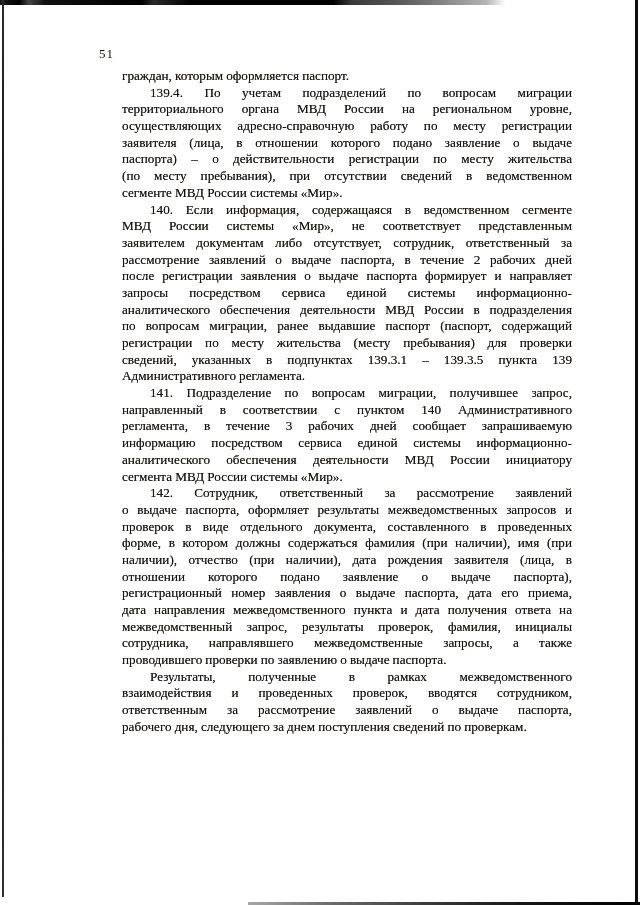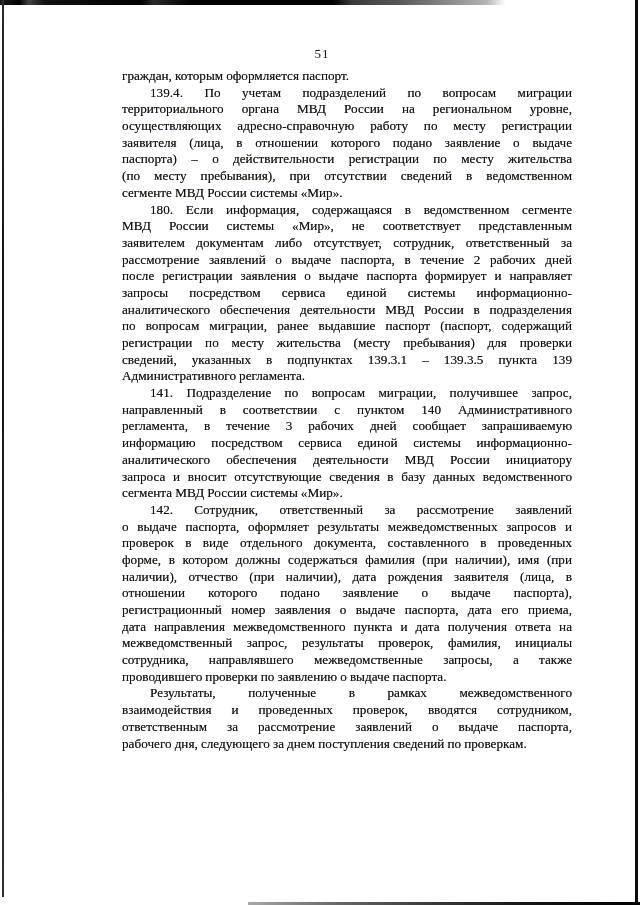--- a/index.html
+++ b/index.html
@@ -29,21 +29,20 @@
     position:absolute;top:0;right:2px;width:3px;height:905px;
     background:#0d0d0d;
   }
   .bar-bottom{
     position:absolute;bottom:0;left:248px;right:0;height:3px;
     background:linear-gradient(90deg,#a8a8a8 0%,#6e6e6e 20%,#3c3c3c 45%,#161616 70%,#000 100%);
   }
   
   .pageno{
     position:absolute;top:46px;left:99px;width:446px;
-    text-align:center;
     font-size:13px;letter-spacing:1px;
     color:#1a1611;
   }
   
   .body{
     position:absolute;top:68px;left:99px;width:473px;
     font-size:13.2px;line-height:16.7px;
     text-shadow:0 0 .55px rgba(24,18,12,.65);
     word-spacing:-0.2px;
   }
@@ -78,39 +77,38 @@
       <div class="para">
         <div class="line ind">139.4. По учетам подразделений по вопросам миграции</div>
         <div class="line">территориального органа МВД России на региональном уровне,</div>
         <div class="line">осуществляющих адресно-справочную работу по месту регистрации</div>
         <div class="line">заявителя (лица, в отношении которого подано заявление о выдаче</div>
         <div class="line">паспорта) – о действительности регистрации по месту жительства</div>
         <div class="line">(по месту пребывания), при отсутствии сведений в ведомственном</div>
         <div class="line last">сегменте МВД России системы «Мир».</div>
       </div>
       <div class="para">
-        <div class="line ind">180. Если информация, содержащаяся в ведомственном сегменте</div>
+        <div class="line ind">140. Если информация, содержащаяся в ведомственном сегменте</div>
         <div class="line">МВД России системы «Мир», не соответствует представленным</div>
         <div class="line">заявителем документам либо отсутствует, сотрудник, ответственный за</div>
         <div class="line">рассмотрение заявлений о выдаче паспорта, в течение 2 рабочих дней</div>
         <div class="line">после регистрации заявления о выдаче паспорта формирует и направляет</div>
         <div class="line">запросы посредством сервиса единой системы информационно-</div>
         <div class="line">аналитического обеспечения деятельности МВД России в подразделения</div>
         <div class="line">по вопросам миграции, ранее выдавшие паспорт (паспорт, содержащий</div>
         <div class="line">регистрации по месту жительства (месту пребывания) для проверки</div>
         <div class="line">сведений, указанных в подпунктах 139.3.1 – 139.3.5 пункта 139</div>
         <div class="line last">Административного регламента.</div>
       </div>
       <div class="para">
         <div class="line ind">141. Подразделение по вопросам миграции, получившее запрос,</div>
         <div class="line">направленный в соответствии с пунктом 140 Административного</div>
         <div class="line">регламента, в течение 3 рабочих дней сообщает запрашиваемую</div>
         <div class="line">информацию посредством сервиса единой системы информационно-</div>
         <div class="line">аналитического обеспечения деятельности МВД России инициатору</div>
-        <div class="line">запроса и вносит отсутствующие сведения в базу данных ведомственного</div>
         <div class="line last">сегмента МВД России системы «Мир».</div>
       </div>
       <div class="para">
         <div class="line ind">142. Сотрудник, ответственный за рассмотрение заявлений</div>
         <div class="line">о выдаче паспорта, оформляет результаты межведомственных запросов и</div>
         <div class="line">проверок в виде отдельного документа, составленного в проведенных</div>
         <div class="line">форме, в котором должны содержаться фамилия (при наличии), имя (при</div>
         <div class="line">наличии), отчество (при наличии), дата рождения заявителя (лица, в</div>
         <div class="line">отношении которого подано заявление о выдаче паспорта),</div>
         <div class="line">регистрационный номер заявления о выдаче паспорта, дата его приема,</div>

